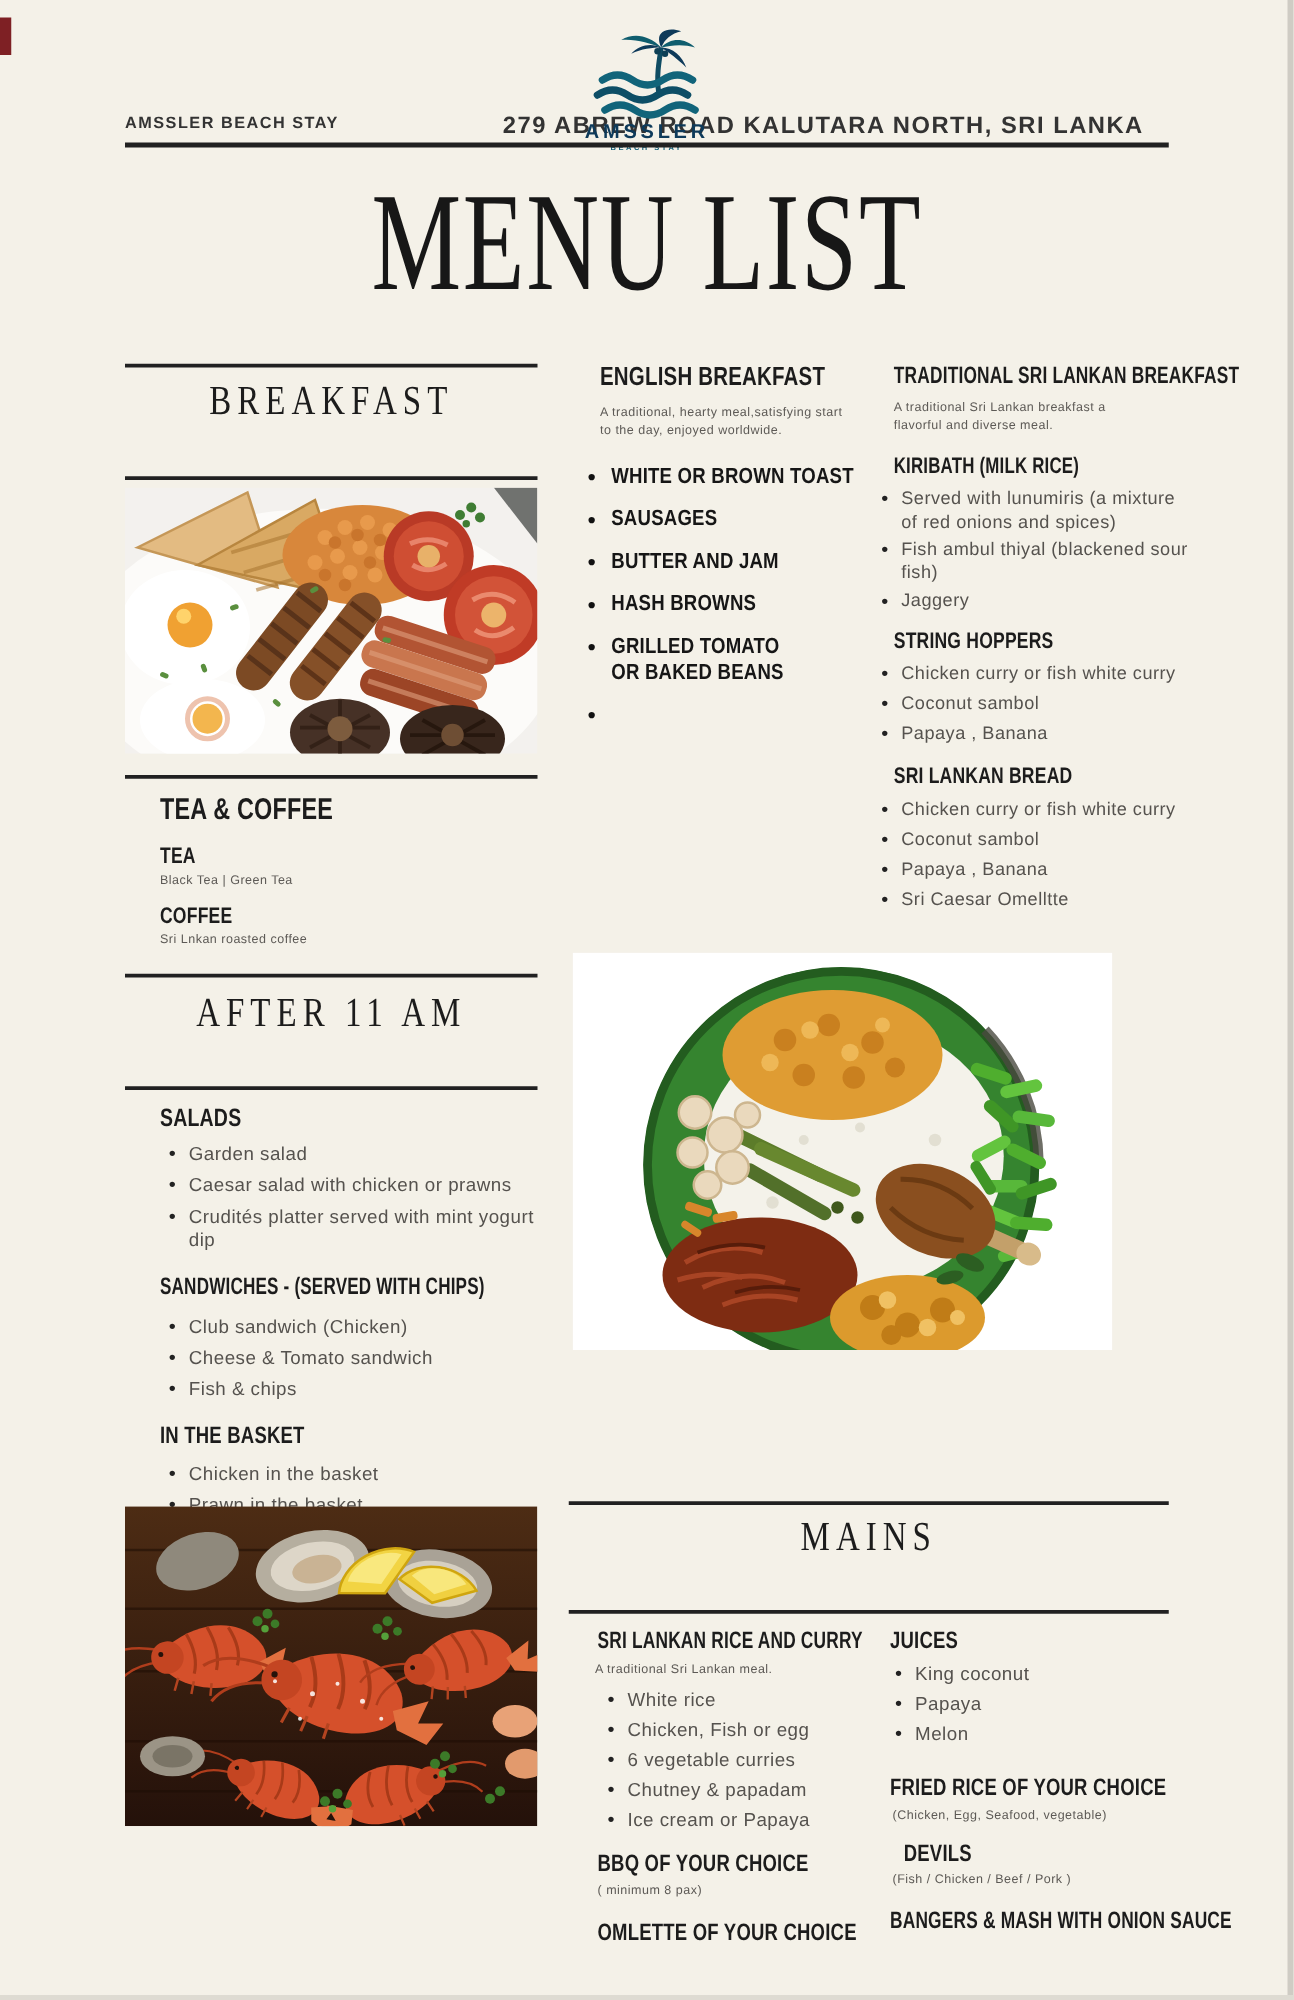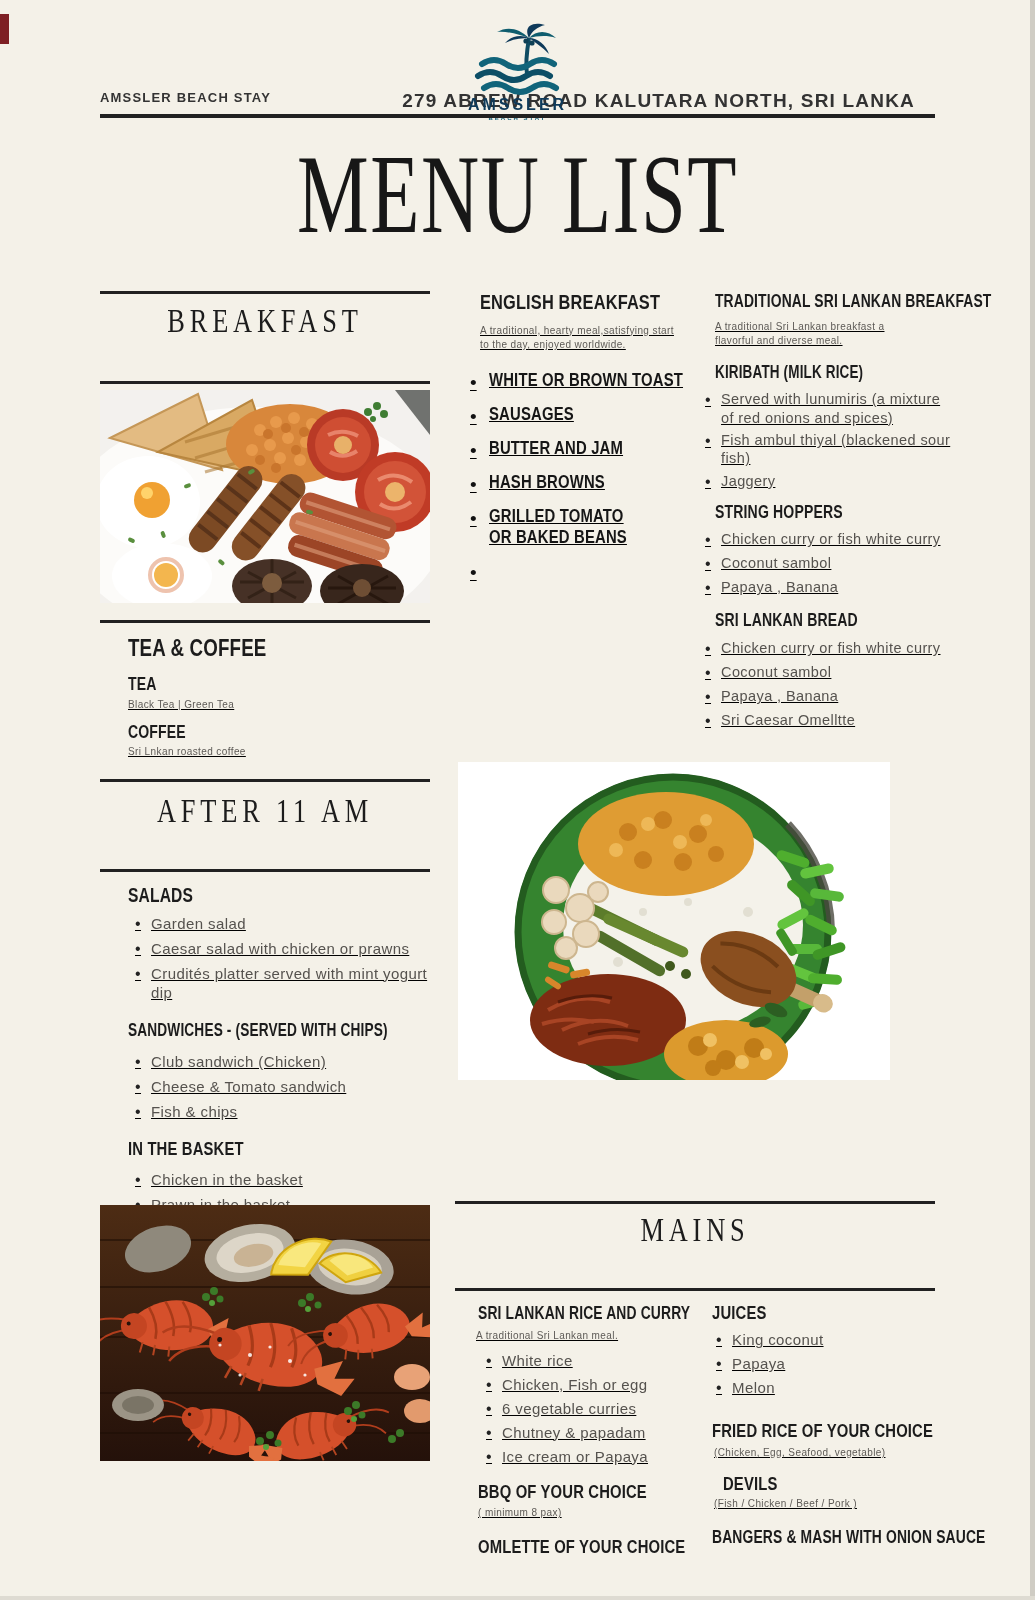--- a/index.html
+++ b/index.html
@@ -33,21 +33,21 @@
   .s24{font-size:24px}.s21{font-size:21px}.s20{font-size:20px}.s19{font-size:19px}.s18{font-size:18px}
   .bl { display:inline-block; font-weight:700; color:#161616; letter-spacing:0.2px; white-space:nowrap; transform:scaleX(0.85); transform-origin:0 0; line-height:1.2; font-size:17.5px; }
   .bl.wrap { white-space:normal; width:172px; }
   .muted { color:#5d5a56; font-size:10px; line-height:1.42; letter-spacing:0.4px; }
   
   ul { list-style:none; }
   .glist li { display:flex; align-items:flex-start; gap:10px; color:#55524e; font-size:15px; line-height:1.32; letter-spacing:0.4px; margin-bottom:5px; }
   .glist .dot { font-size:16px; color:#222; line-height:1.25; flex:0 0 auto; }
   .blist li { display:flex; gap:12px; margin-bottom:12px; align-items:flex-start; }
   .blist .dot { font-size:19px; color:#111; line-height:1; margin-top:3px; }
-  .abs { position:absolute;text-decoration:underline; }
+  .abs { position:absolute; }
   .photo { position:absolute; overflow:hidden; }
   .photo svg { display:block; width:100%; height:100%; }
   .g-title { margin-bottom:6px; }
   .edge-right { position:absolute; right:0; top:0; width:5px; height:100%; background:#cfccc4; }
   .edge-bottom { position:absolute; left:0; bottom:0; width:100%; height:4px; background:#dedbd2; }
   .corner-mark { position:absolute; left:0; top:14px; width:9px; height:30px; background:#7e2024; }
 </style>
 </head>
 <body>
 

